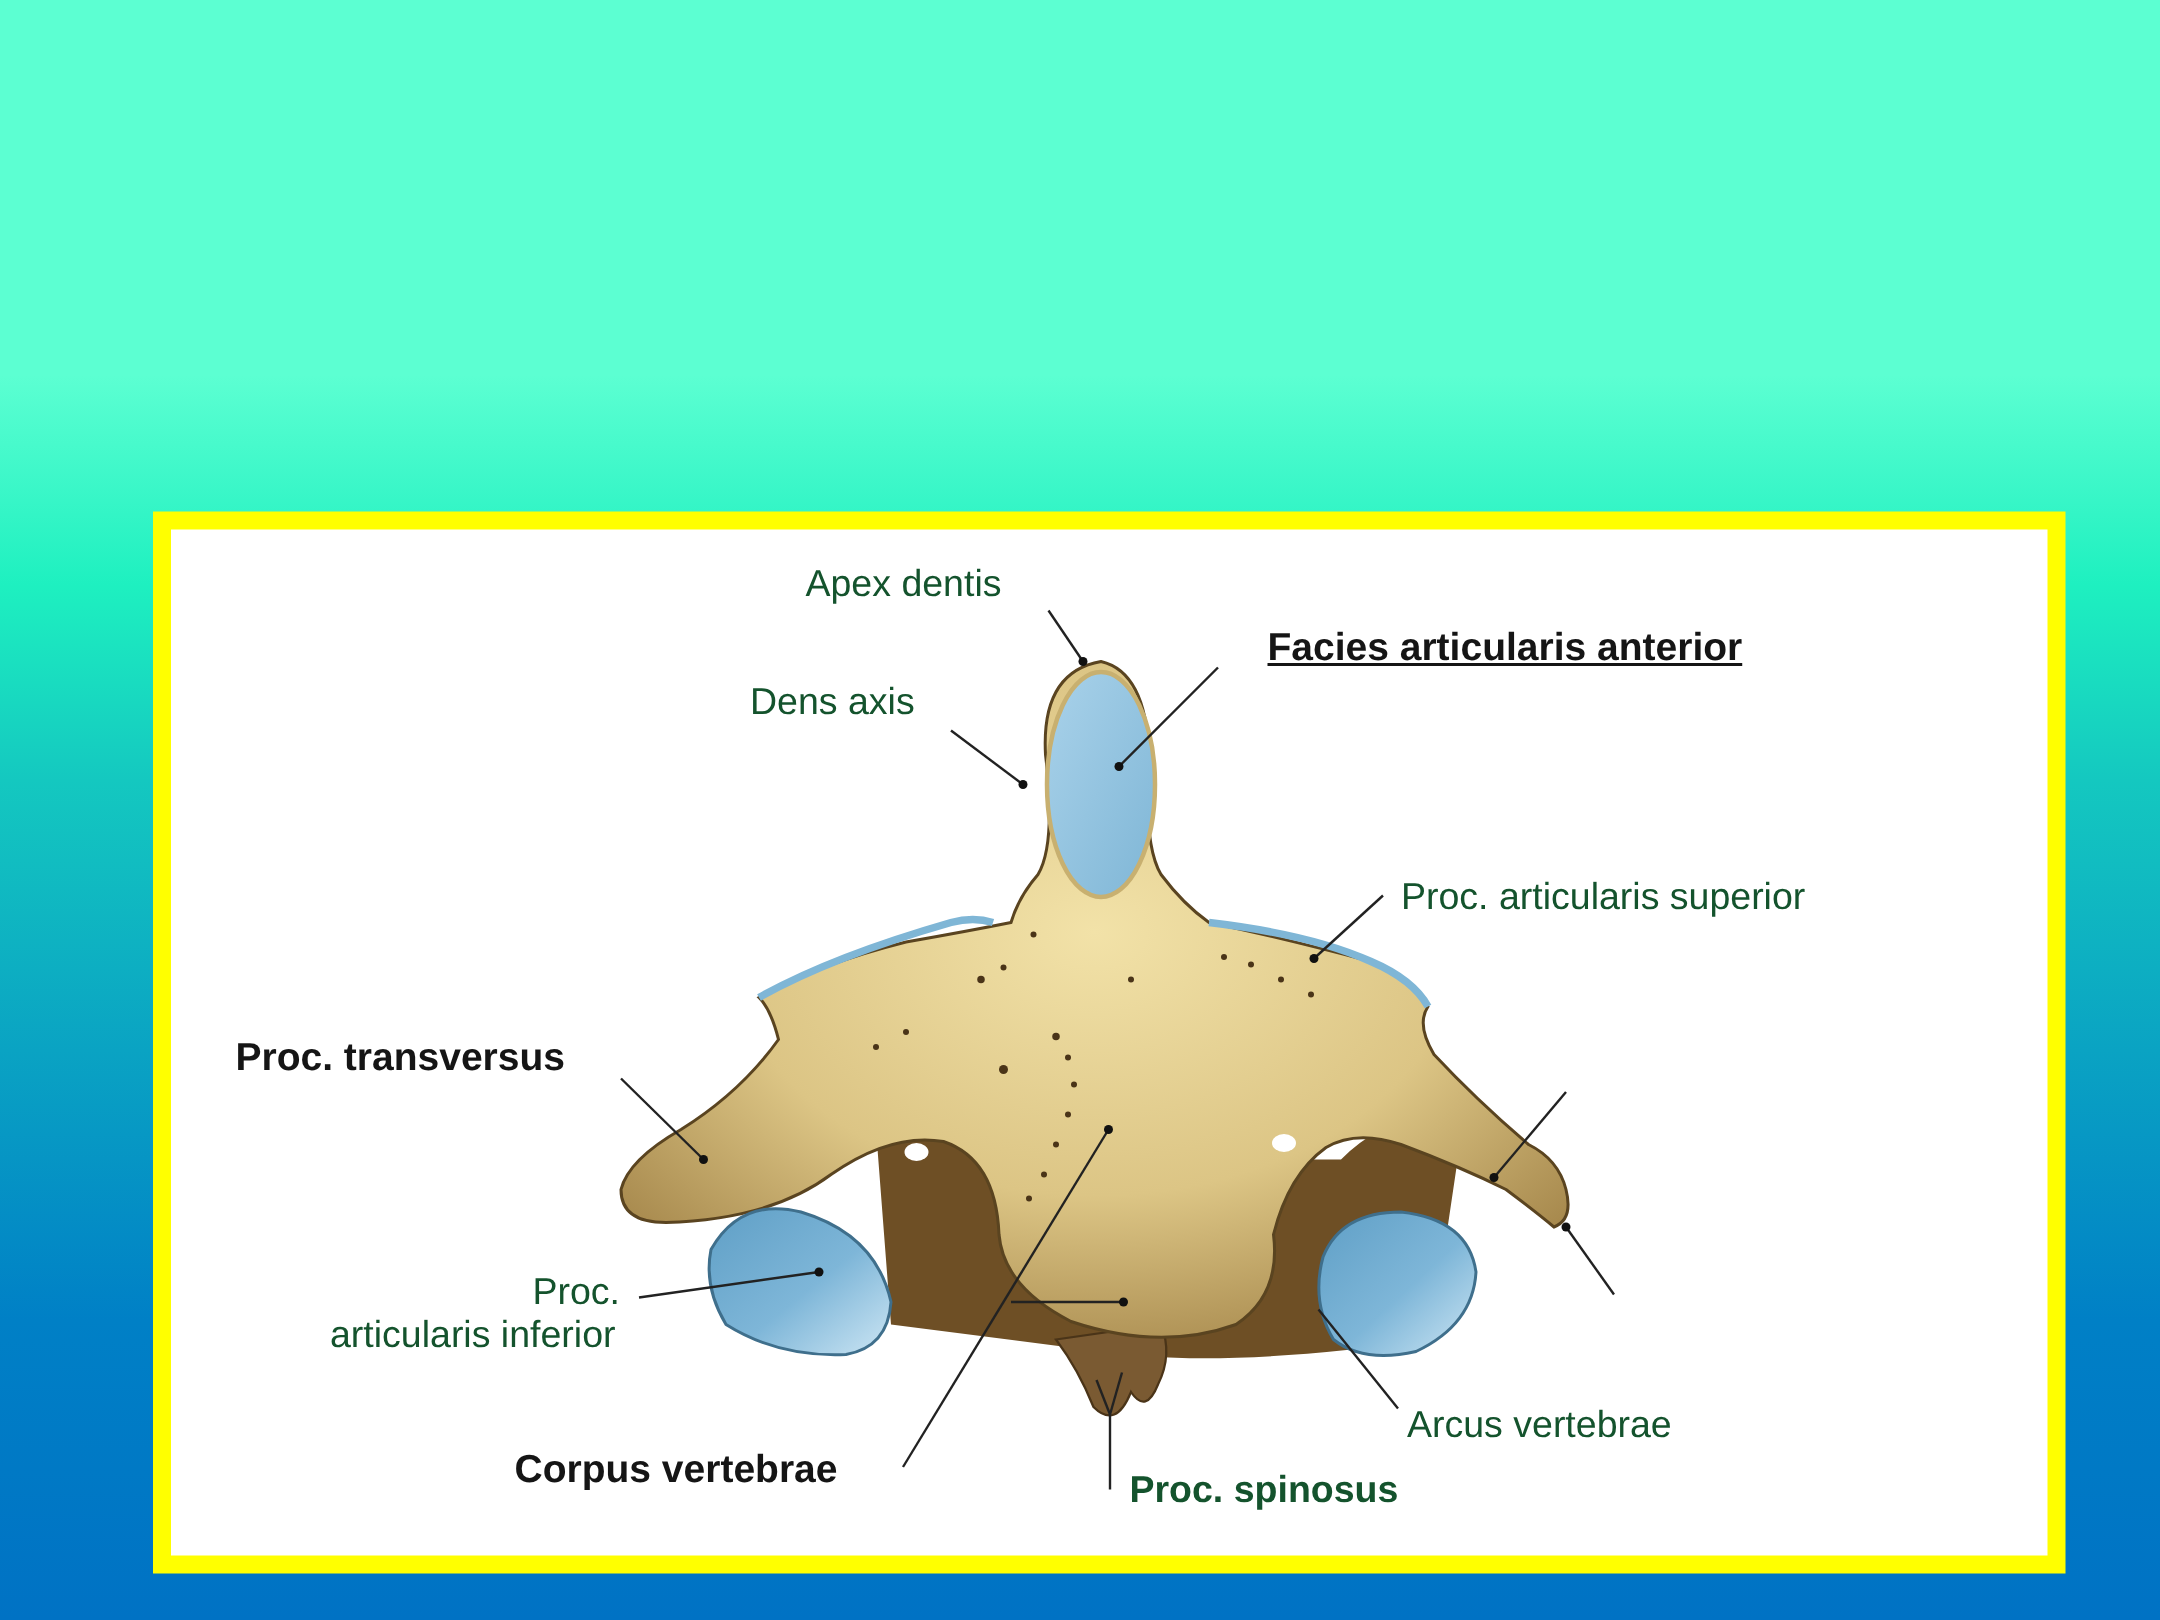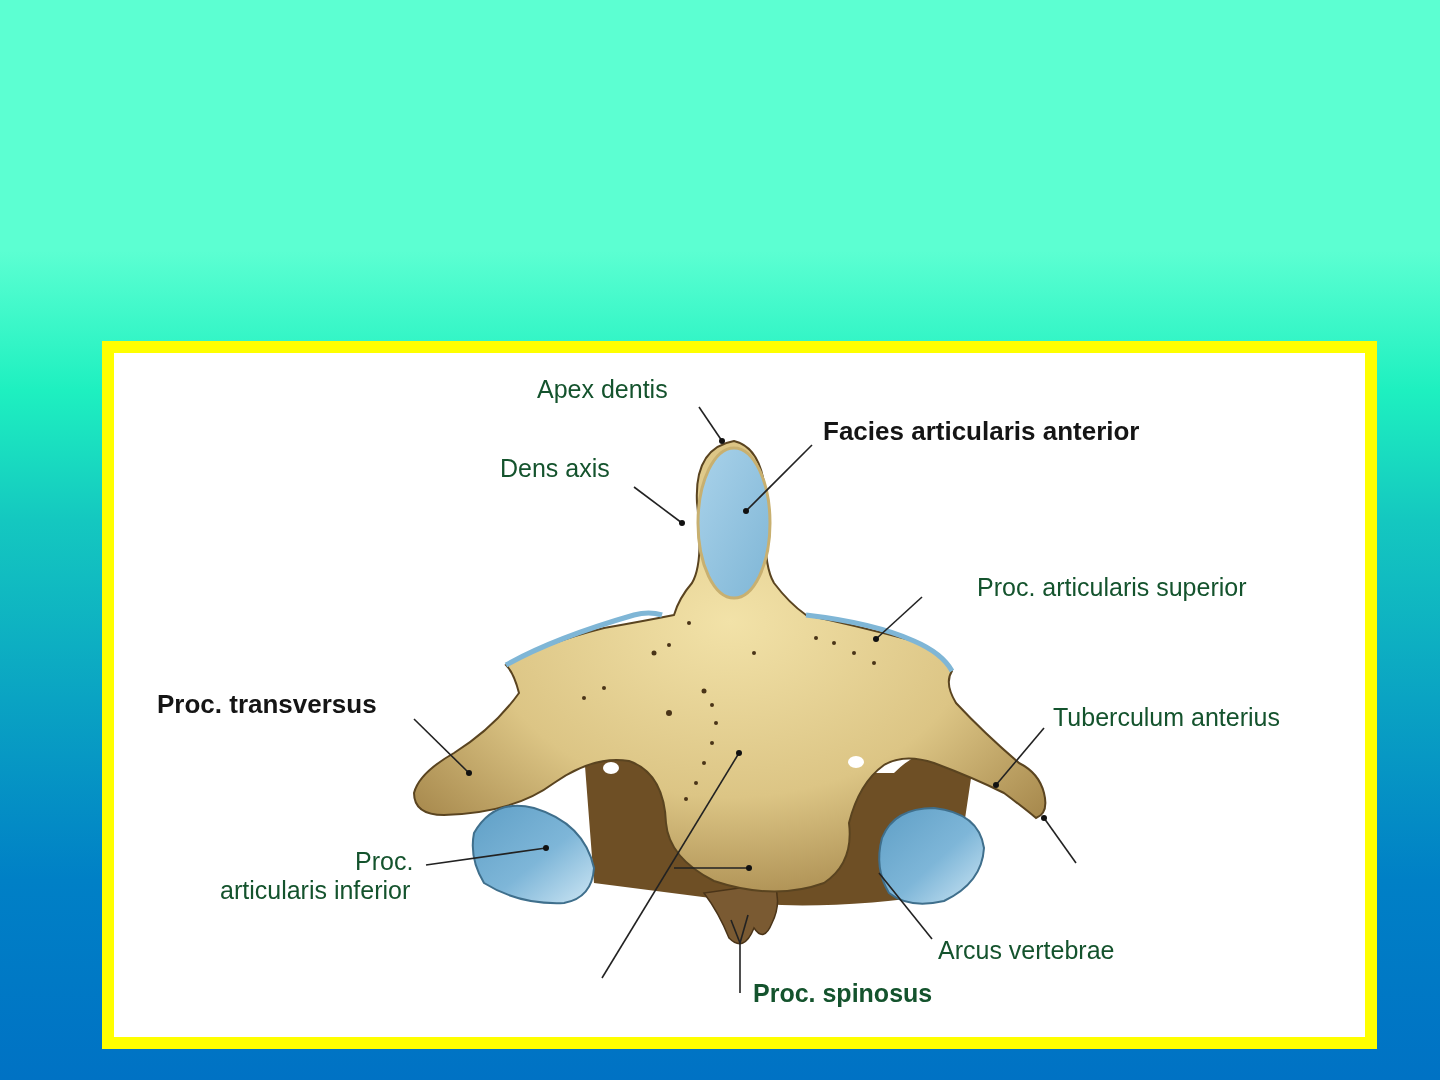--- a/index.html
+++ b/index.html
@@ -137,24 +137,24 @@
           <circle cx="355" cy="420" r="3"></circle>
           <circle cx="882" cy="432" r="3"></circle>
         <circle cx="432" cy="495" r="3"></circle>
           <circle cx="930" cy="465" r="3"></circle>
           <circle cx="625" cy="400" r="3"></circle>
         <circle cx="635" cy="515" r="3"></circle>
       </g>
     </svg>
 
     <div class="lbl" style="left:423px; top:22px;">Apex dentis</div>
-    <div class="lbl bold" style="left:709px; top:64px;">Facies articularis anterior</div>
+    <div class="lbl bold" style="left:731px; top:64px;text-decoration:underline;">Facies articularis anterior</div>
     <div class="lbl" style="left:386px; top:101px;">Dens axis</div>
-    <div class="lbl" style="left:820px; top:220px;margin-left:43px;">Proc. articularis superior</div>
+    <div class="lbl" style="left:820px; top:231px;">Proc. articularis superior</div>
     <div class="lbl bold" style="left:43px; top:337px;">Proc. transversus</div>
-    <div class="lbl" style="left:939px; top:350px;">Tuberculum anterius</div>
     <div class="lbl right" style="left:241px; top:494px; width:66px;">Proc.</div>
     <div class="lbl" style="left:94px; top:523px;margin-left:12px;">articularis inferior</div>
     <div class="lbl" style="left:824px; top:583px;">Arcus vertebrae</div>
+    <div class="lbl bold" style="left:229px; top:612px;">Corpus vertebrae</div>
     <div class="lbl" style="left:639px; top:626px;font-weight:bold;">Proc. spinosus</div>
 
   </div>
 </div>
 
 </body></html>

